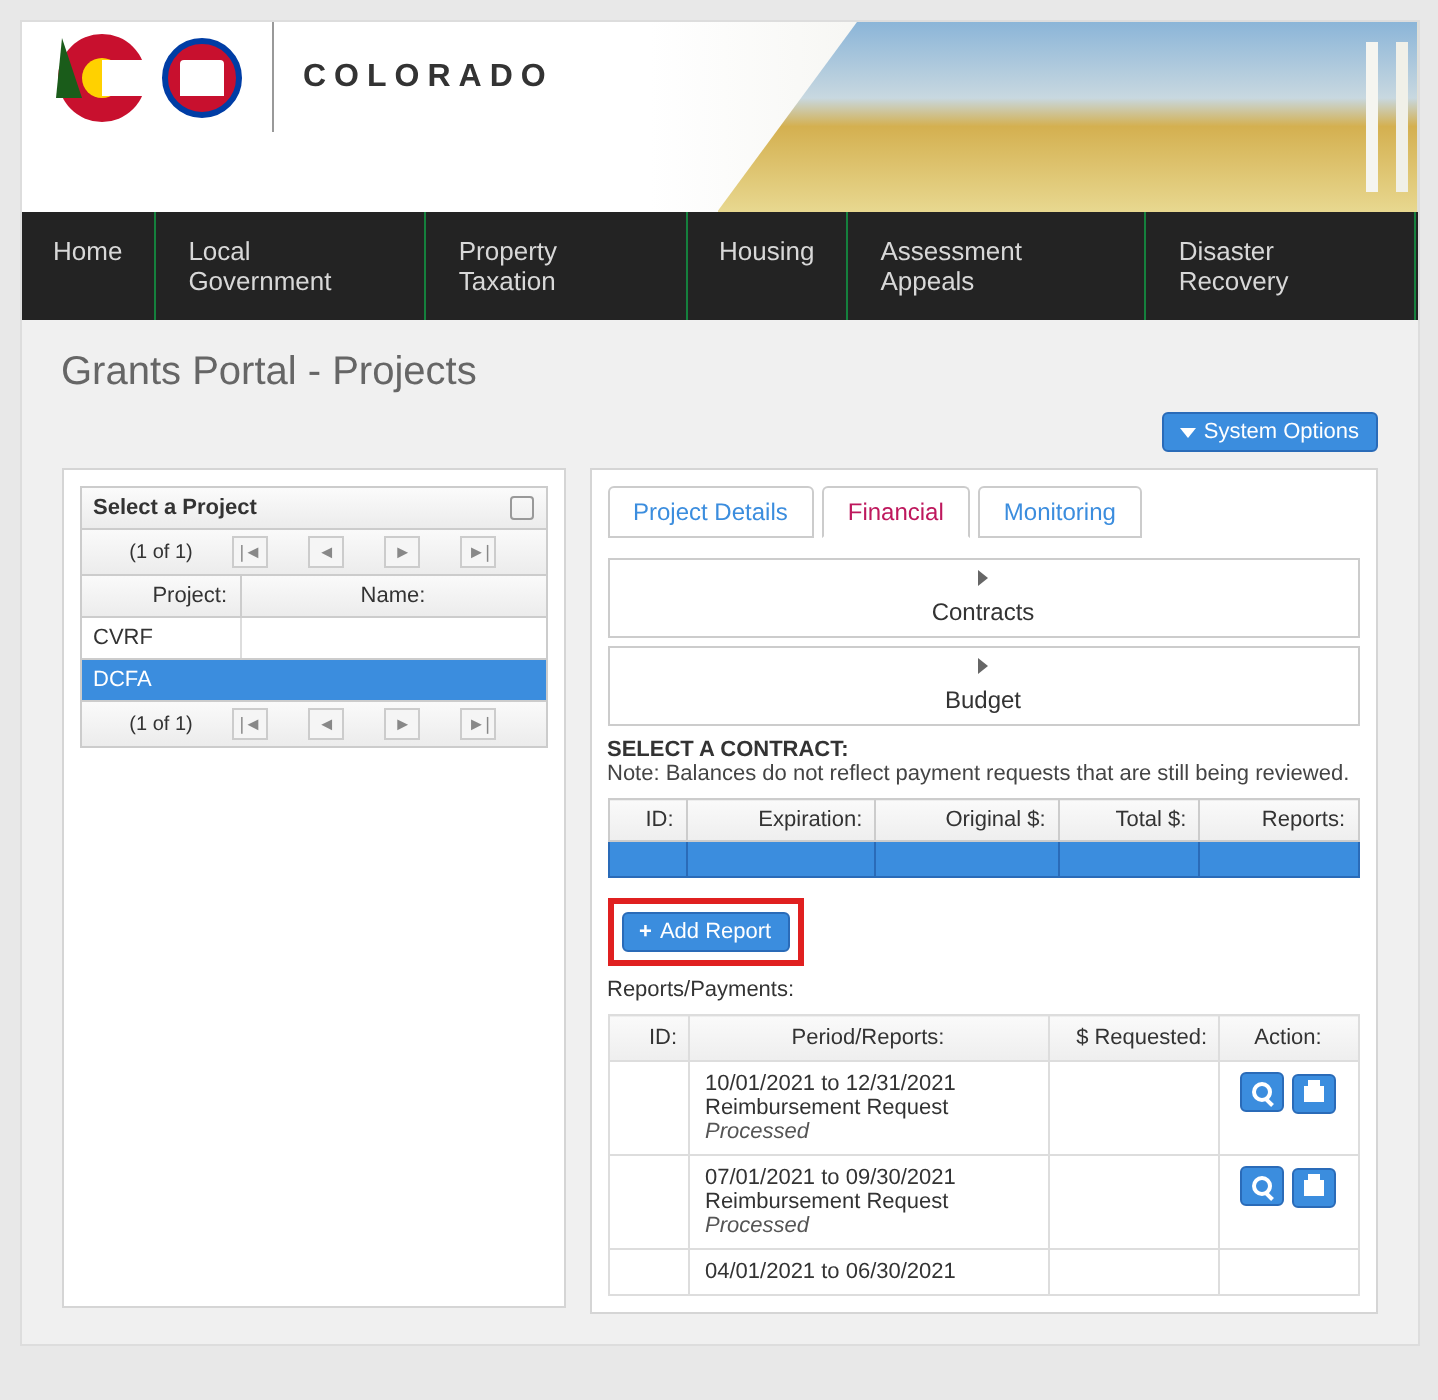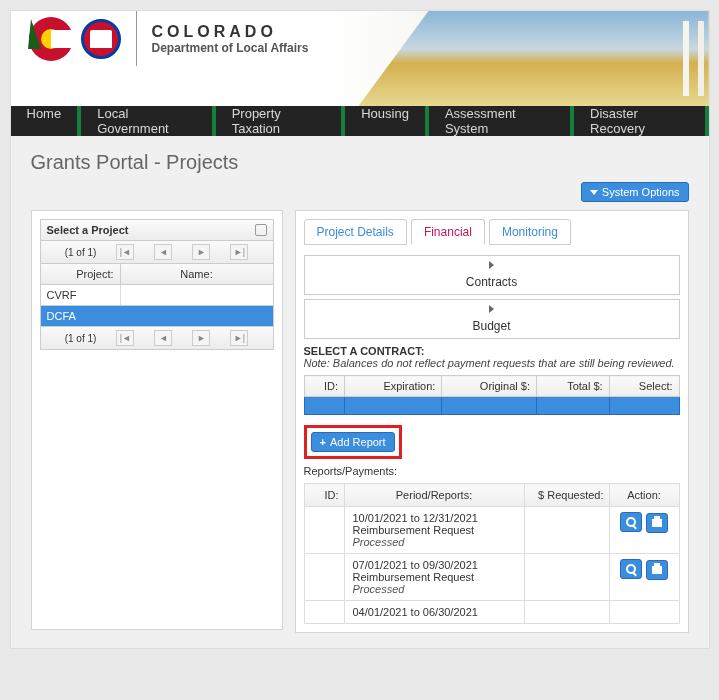--- a/index.html
+++ b/index.html
@@ -9,21 +9,21 @@
 .logo-group { display: flex; align-items: center; padding-left: 15px; gap: 5px; }
 .logo-c { width: 50px; height: 50px; position: relative; }
 .logo-seal { width: 40px; height: 40px; border-radius: 50%; background: #c8102e; border: 3px solid #003da5; display:flex; align-items:center; justify-content:center; }
 .seal-inner { width: 22px; height: 18px; background: #fff; border-radius: 2px 2px 0 0; }
 .divider-v { width: 1px; height: 55px; background: #999; margin: 0 10px; }
 .text-block .line1 { font-size: 16px; letter-spacing: 4px; font-weight: bold; color: #333; }
 .text-block .line2 { font-size: 12px; color: #555; font-weight: bold; }
 .banner-img { position: absolute; right: 0; top: 0; height: 95px; width: 350px; background: linear-gradient(to bottom, #8bb5d8 0%, #c8d8e0 40%, #d4b050 55%, #e8d890 100%); clip-path: polygon(20% 0, 100% 0, 100% 100%, 0 100%); }
 .banner-img::before { content:''; position:absolute; right:20px; top:10px; width:6px; height:75px; background:#f5f5f0; box-shadow: 15px 0 0 #f0f0e8, 30px -5px 0 #e8e8e0; }
 .navbar { background: #232323; display: flex; }
-.navbar a { color: #d8d8d8; padding: 0 16px; text-decoration: none; font-size: 13px; border-right: 4px solid #15803d; }
+.navbar a { color: #d8d8d8; padding: 12px 16px; text-decoration: none; font-size: 13px; border-right: 1px solid #15803d; }
 .content { padding: 15px 20px; }
 h1.page-title { font-size: 20px; font-weight: normal; color: #666; margin-bottom: 8px; }
 .options-row { text-align: right; margin-bottom: 8px; }
 .btn-blue { background: #3b8dde; color: #fff; border: 1px solid #2a6bb8; border-radius: 3px; padding: 3px 8px; font-size: 11px; cursor: pointer; display: inline-flex; align-items: center; gap: 4px; }
 .caret-down { display: inline-block; width: 0; height: 0; border-left: 4px solid transparent; border-right: 4px solid transparent; border-top: 5px solid #fff; }
 .main-cols { display: flex; gap: 12px; align-items: flex-start; }
 .panel { background: #fff; border: 1px solid #d5d5d5; padding: 8px; }
 .left-panel { width: 252px; min-height: 420px; }
 .right-panel { flex: 1; min-height: 420px; }
 .panel-header { background: linear-gradient(#fbfbfb,#ececec); border: 1px solid #ccc; padding: 4px 6px; font-size: 11px; font-weight: bold; display: flex; justify-content: space-between; align-items: center; }
@@ -42,21 +42,21 @@
 .tabs { display: flex; gap: 4px; margin-bottom: 10px; }
 .tab { border: 1px solid #ccc; border-radius: 3px 3px 0 0; padding: 5px 12px; font-size: 12px; color: #3b8dde; background: #fff; cursor: pointer; }
 .tab.active { color: #be185d; border-bottom: 1px solid #fff; }
 .accordion { border: 1px solid #ccc; margin-bottom: 4px; }
 .acc-header { padding: 5px 10px; font-size: 12px; cursor: pointer; display: flex; align-items: center; gap: 6px; flex-direction: column; }
 .acc-open { border: 1px dashed #888; }
 .acc-open .acc-header { font-size: 12px; }
 .tri-right { display:inline-block; width:0; height:0; border-top:4px solid transparent; border-bottom:4px solid transparent; border-left:5px solid #666; }
 .tri-down { display:inline-block; width:0; height:0; border-left:4px solid transparent; border-right:4px solid transparent; border-top:5px solid #666; }
 .section-label { font-size: 11px; font-weight: bold; margin-top: 6px; }
-.section-note { font-size: 11px; color: #444; margin-bottom: 6px; font-style: italic; }
+.section-note { font-size: 11px; color: #444; margin-bottom: 6px; }
 .contract-tbl { width: 100%; border-collapse: collapse; font-size: 11px; }
 .contract-tbl th { background: linear-gradient(#fafafa,#eee); border: 1px solid #ccc; padding: 4px 6px; text-align: right; font-weight: normal; }
 .contract-tbl td { background: #3b8dde; border: 1px solid #2a6bb8; height: 18px; }
 .highlight-box { border: 3px solid #e02020; display: inline-block; padding: 4px; margin-top: 10px; }
 .reports-label { font-size: 11px; margin-top: 6px; }
 .reports-tbl { width: 100%; border-collapse: collapse; margin-top: 6px; font-size: 11px; }
 .reports-tbl th { background: linear-gradient(#fafafa,#eee); border: 1px solid #ddd; padding: 5px; font-weight: normal; text-align: center; }
 .reports-tbl td { border: 1px solid #ddd; padding: 5px 8px; vertical-align: top; }
 .reports-tbl .col-id { width: 40px; text-align: right; }
 .reports-tbl .col-ps { width: 180px; }
@@ -84,31 +84,30 @@
             <rect x="25" y="16" width="25" height="18" fill="#fff"></rect>
             <path d="M5 5 L15 35 L2 35 Z" fill="#1a5c1a"></path>
           </svg>
       </div>
       <div class="logo-seal">
           <div class="seal-inner"></div>
         </div>
       <div class="divider-v"></div>
       <div class="text-block">
         <div class="line1">COLORADO</div>
-        <div class="line2">Department of Local Affairs</div>
       </div>
     </div>
   </div>
 
   <nav class="navbar">
     <a href="#">Home</a>
     <a href="#">Local Government</a>
     <a href="#">Property Taxation</a>
     <a href="#">Housing</a>
-    <a href="#">Assessment System</a>
+    <a href="#">Assessment Appeals</a>
     <a href="#">Disaster Recovery</a>
   </nav>
 
   <div class="content">
     <h1 class="page-title">Grants Portal - Projects</h1>
     <div class="options-row">
       <button class="btn-blue">
         <span class="caret-down"></span>
         <span>System Options</span>
       </button>
@@ -171,21 +170,21 @@
         <div class="section-label">SELECT A CONTRACT:</div>
         <div class="section-note">Note: Balances do not reflect payment requests that are still being reviewed.</div>
 
         <table class="contract-tbl">
           <thead>
               <tr>
             <th>ID:</th>
             <th>Expiration:</th>
             <th>Original $:</th>
             <th>Total $:</th>
-            <th>Select:</th>
+            <th>Reports:</th>
           </tr>
             </thead>
           <tbody>
               <tr>
                 <td></td>
                 <td></td>
                 <td></td>
                 <td></td>
                 <td></td>
               </tr>

